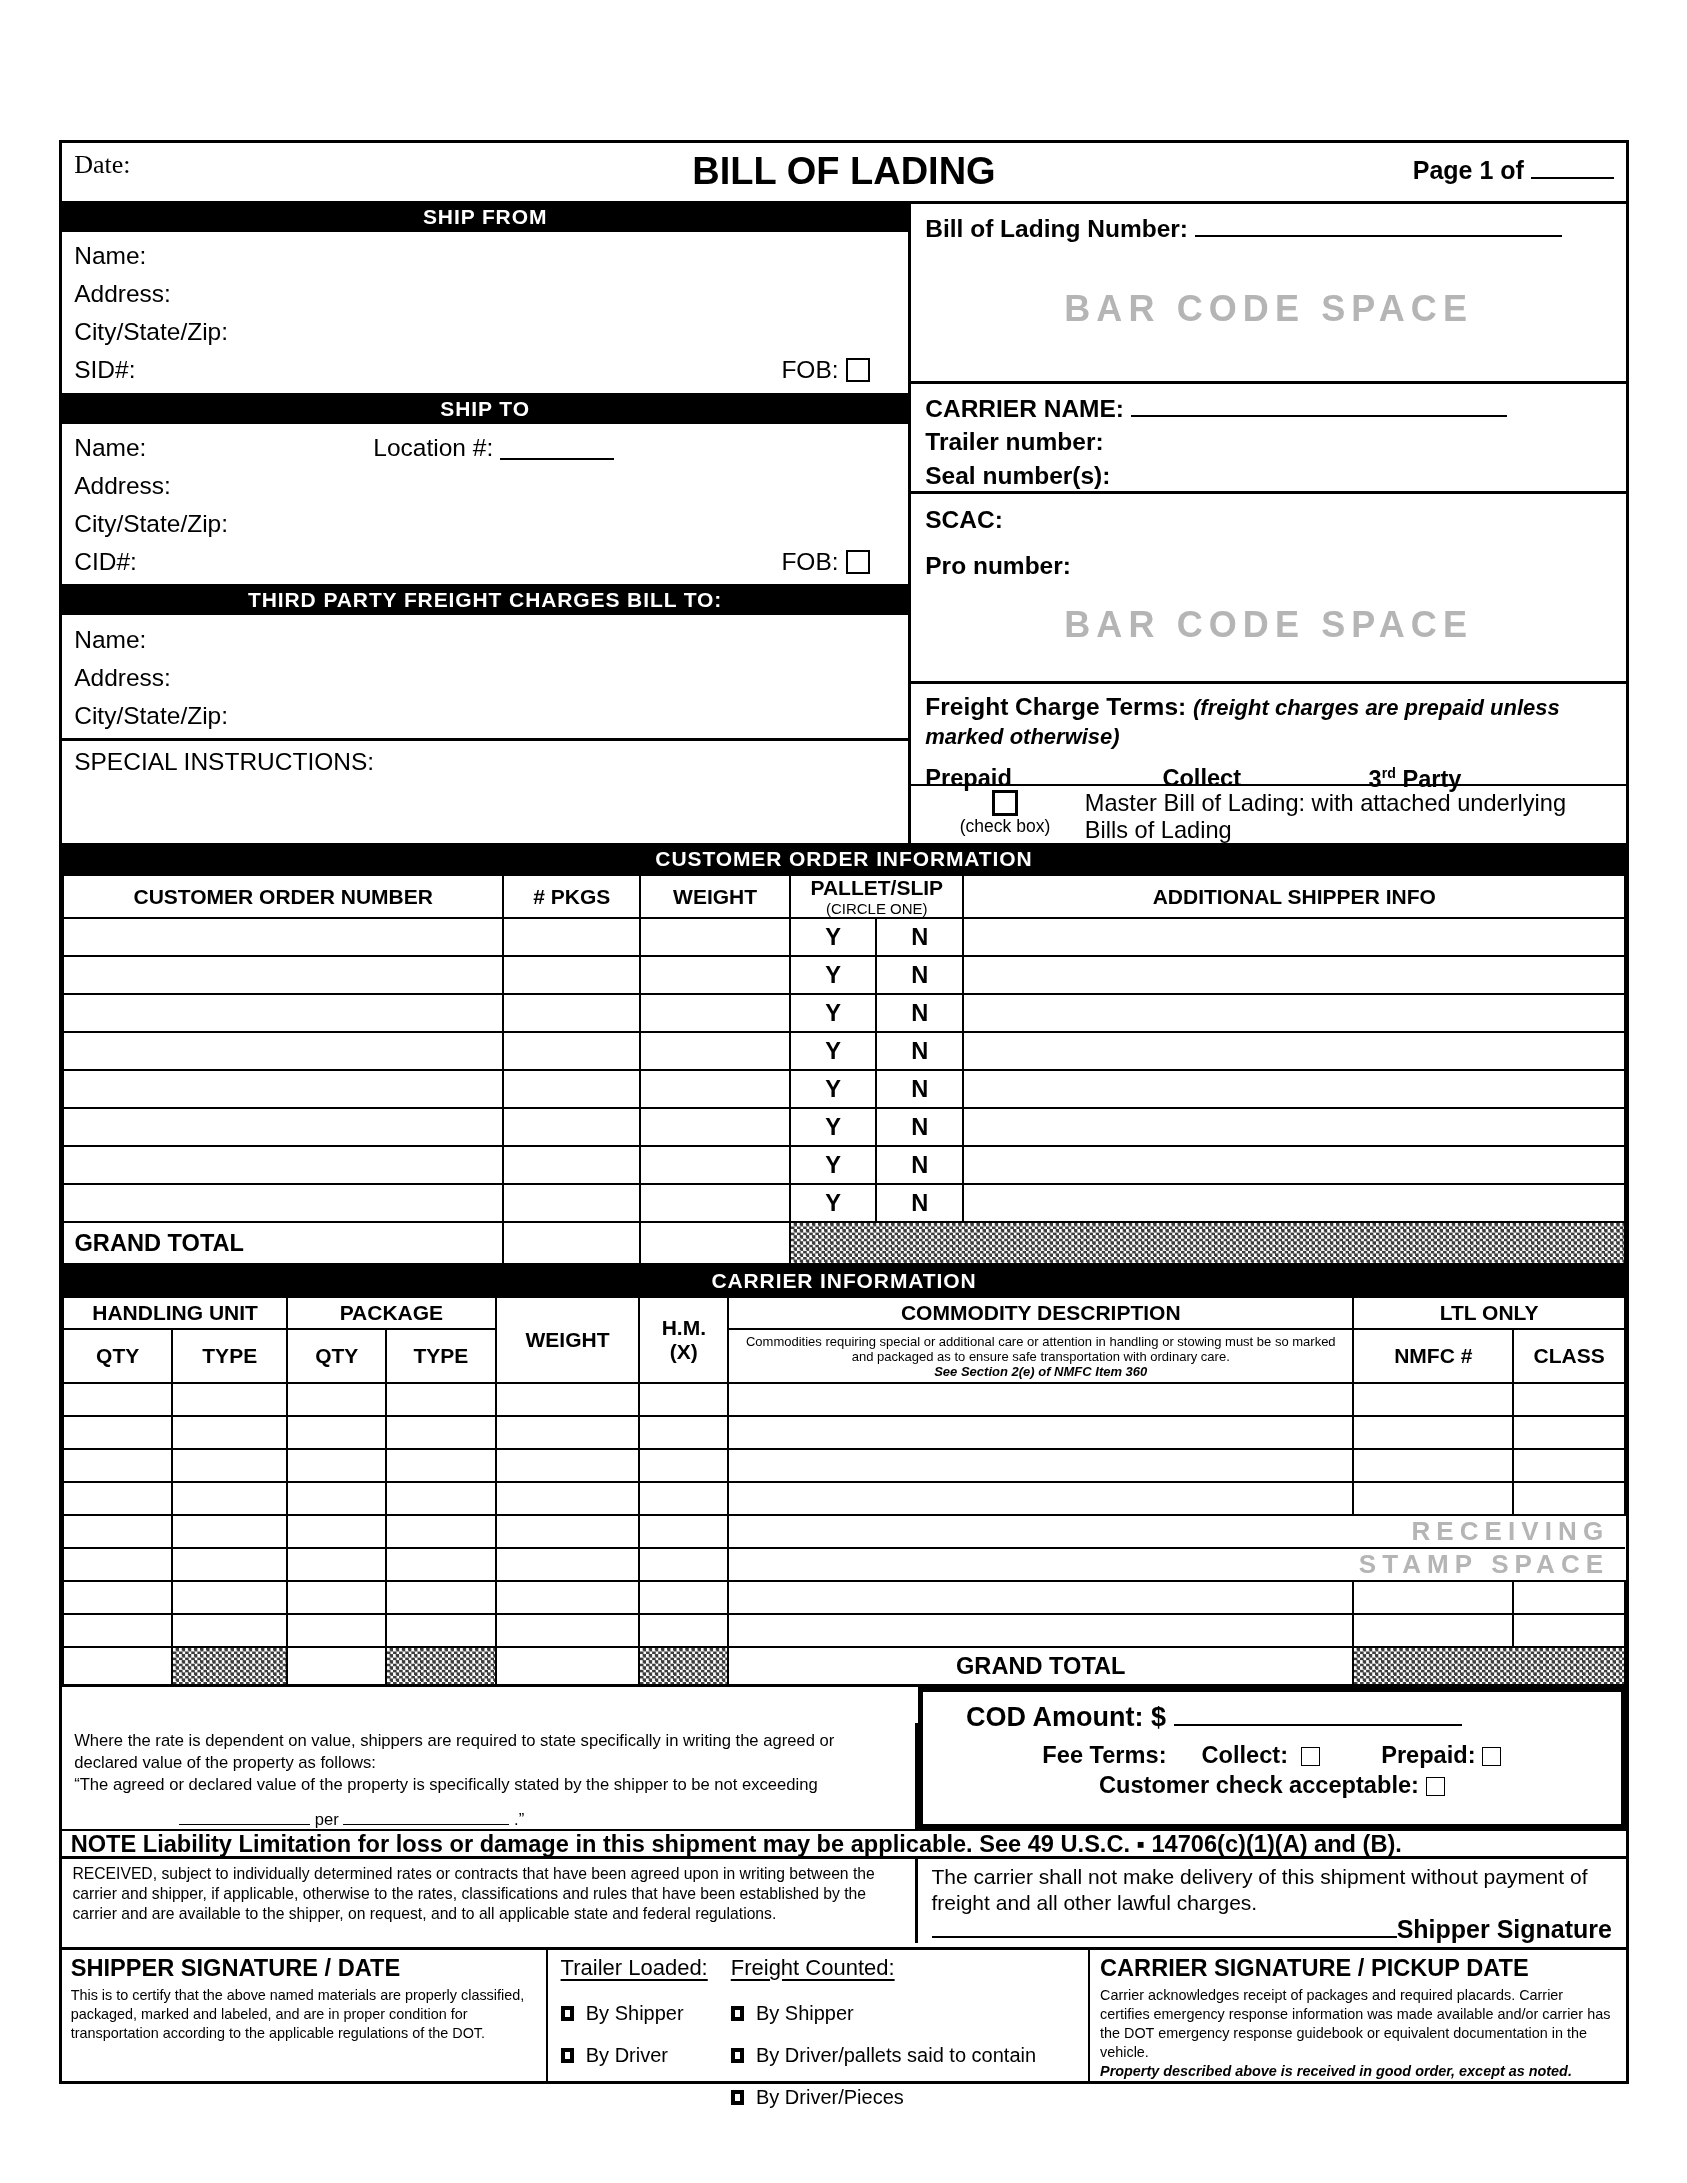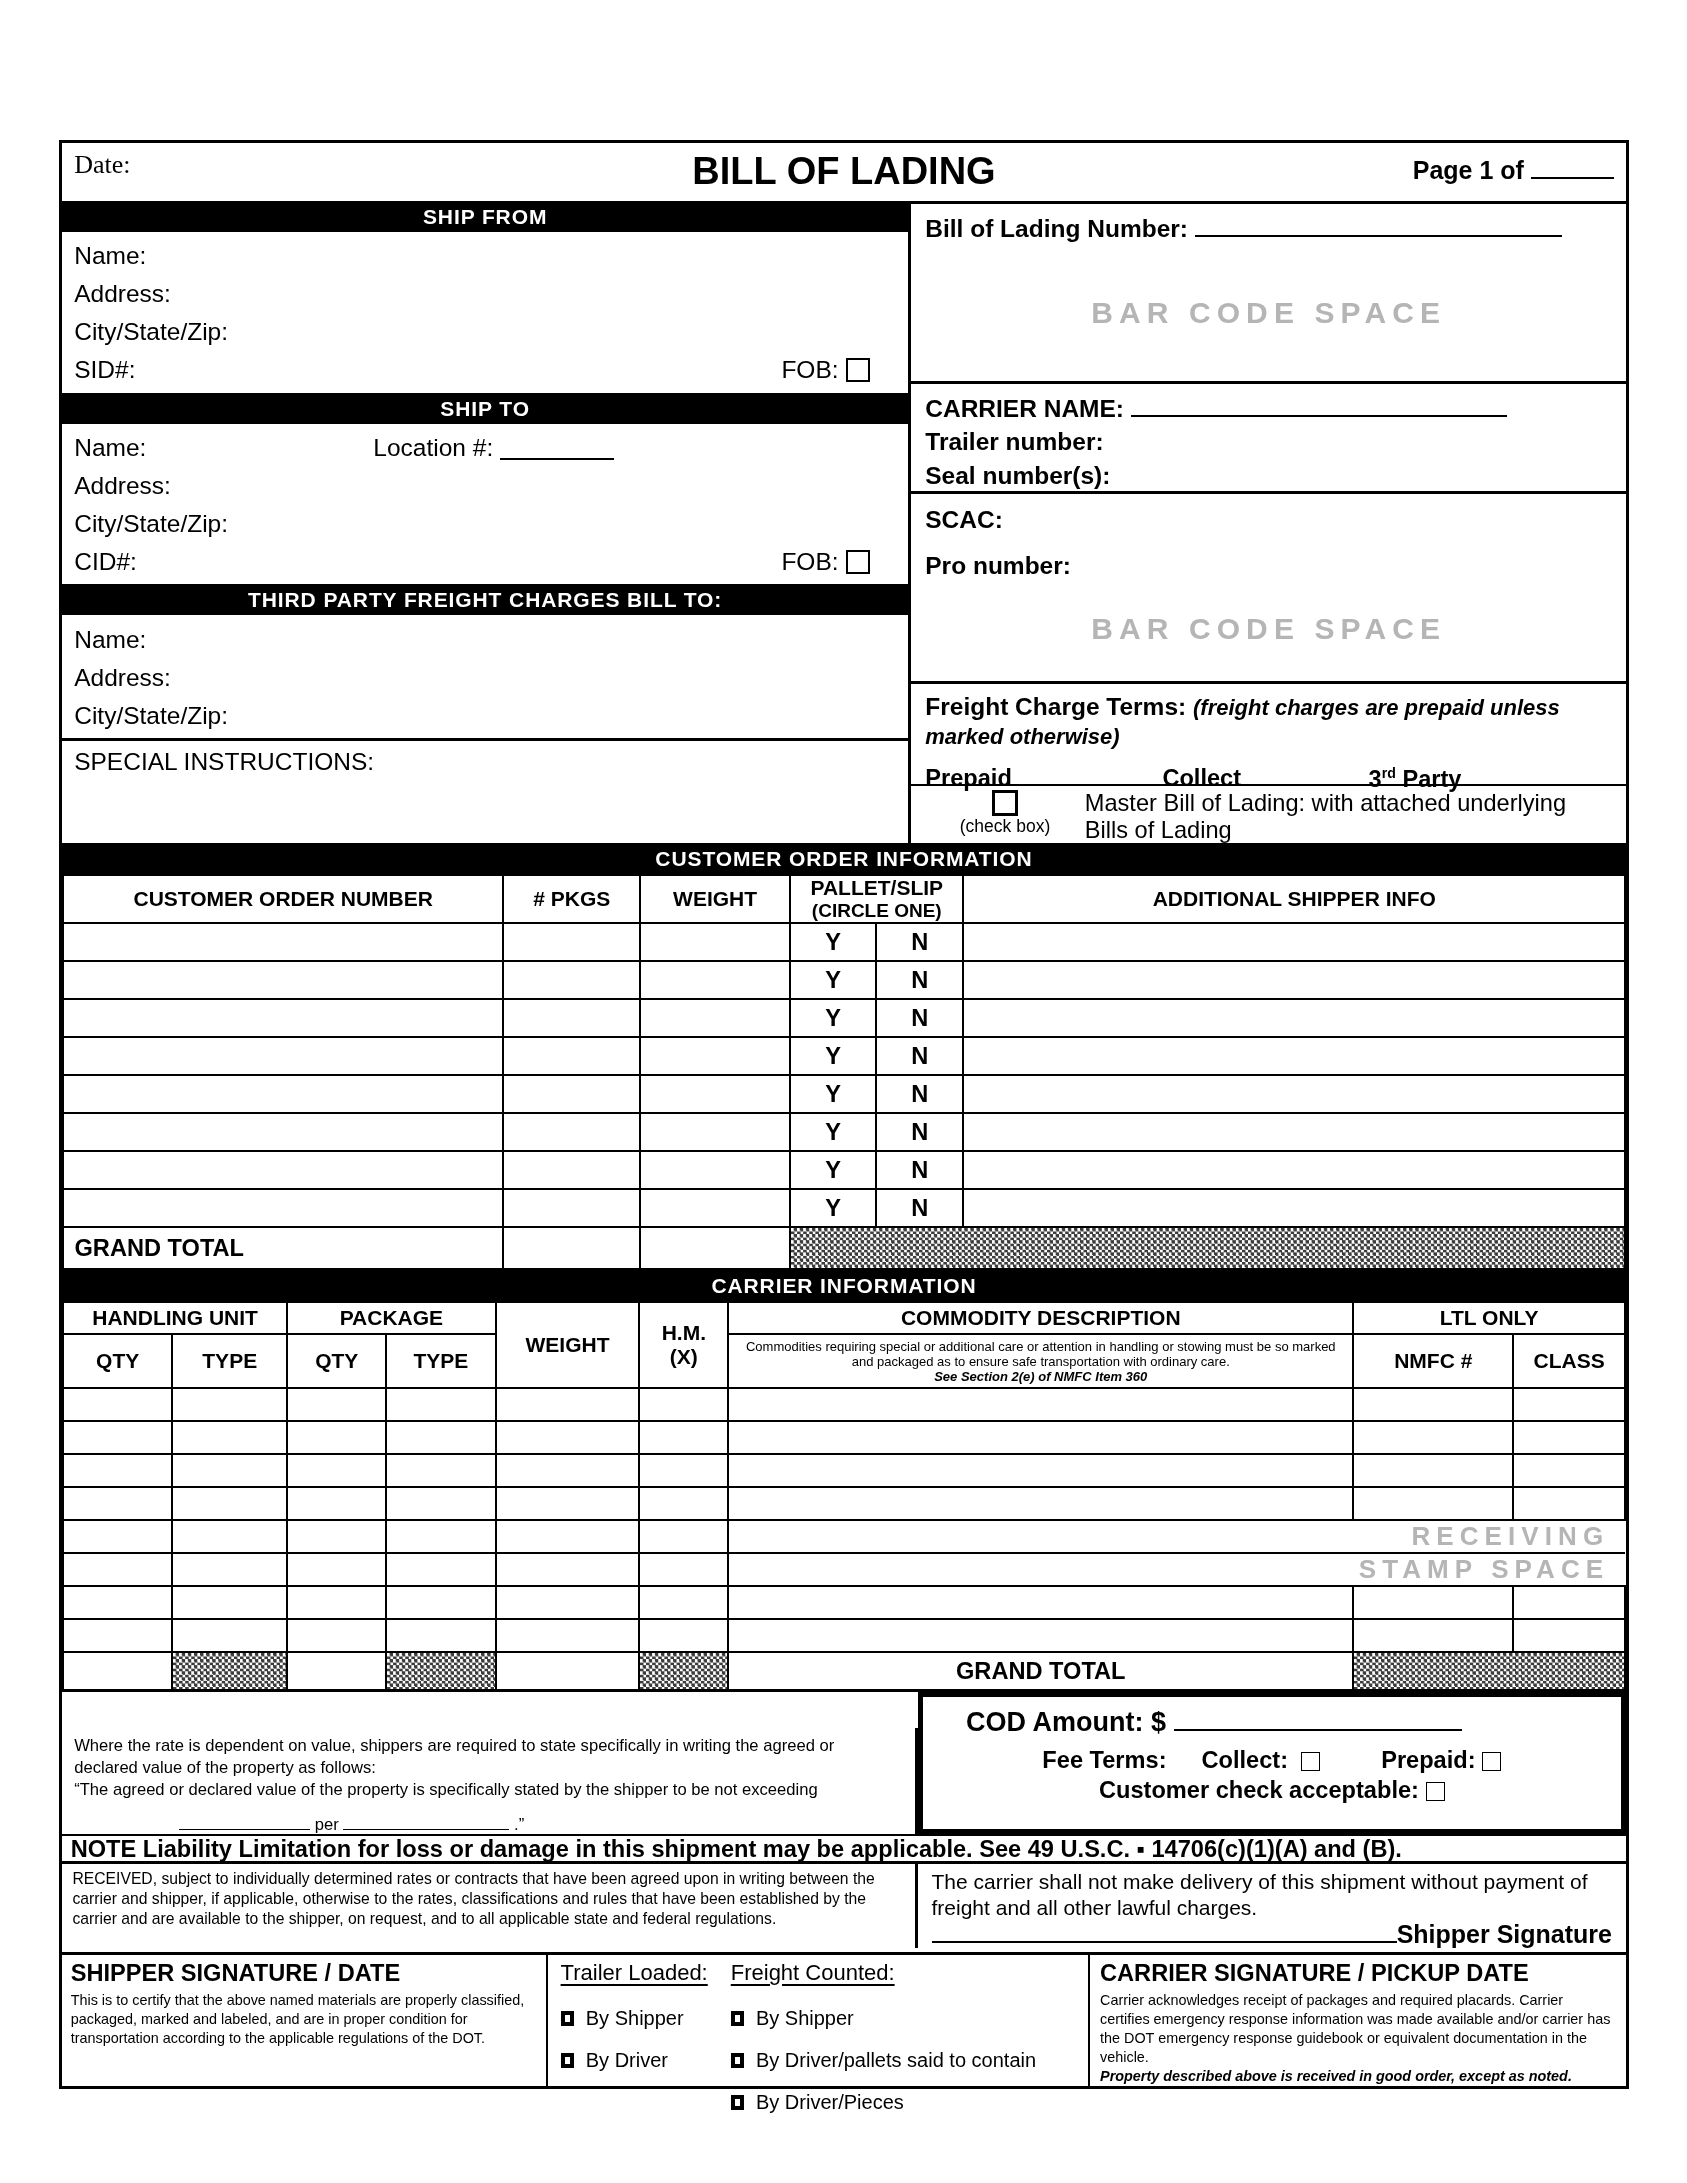--- a/index.html
+++ b/index.html
@@ -35,33 +35,33 @@
 
   .rbox { padding:8.7px 14px; }
   .rb1 { height:177px; display:flex; flex-direction:column; }
   .rb2 { height:110px; border-top:3.5px solid #000; }
   .rb3 { height:190px; border-top:3.5px solid #000; display:flex; flex-direction:column; }
   .rb4 { height:103px; border-top:3.5px solid #000; }
   .rb5 { height:59px; border-top:2.6px solid #000; display:flex; align-items:flex-start; padding:3.5px 14px; }
   .lblrow { display:flex; align-items:baseline; font-size:24.5px; margin-bottom:5.2px;font-weight:bold; }
   .lblrow.b { font-weight:bold; }
   .grow { flex:1; }
-  .bc { text-align:center; font-size:30px; }
+  .bc { text-align:center; font-size:36px; }
   .ft-note { font-size:22px; font-weight:bold; font-style:italic; }
   .ft-line { display:flex; font-size:23.6px; font-weight:bold; margin-top:12.2px; align-items:baseline; }
   sup { font-size:0.6em; }
 
   
   table { border-collapse:collapse; width:100%; table-layout:fixed; }
   td, th { border:2.6px solid #000; overflow:hidden; }
   th { font-size:21px; }
   .cust td { height:38px; }
   .cust .hd th { height:42px; }
   .yn { text-align:center; font-weight:bold; font-size:23.6px; }
-  .circ { font-size:19px; font-weight:bold; display:block; }
+  .circ { font-size:15px; font-weight:normal; display:block; }
   .gt-label { font-weight:bold; font-size:23.6px; padding-left:10.5px; text-align:left; }
   .car td { height:33px; }
   .car .r1 th { height:32px; }
   .car .r2 th { height:54px; }
   .com-note { font-size:13px; font-weight:normal; line-height:15px; padding:1.7px 5.2px; }
   .com-note .b-i { font-weight:bold; font-style:italic; }
   .stamp { text-align:right; padding-right:15.7px; font-size:26px; border-left:2.6px solid #000; }
   .car .gt td { height:38px; }
   .car-gt-label { text-align:center; font-weight:bold; font-size:23.6px; }
 

